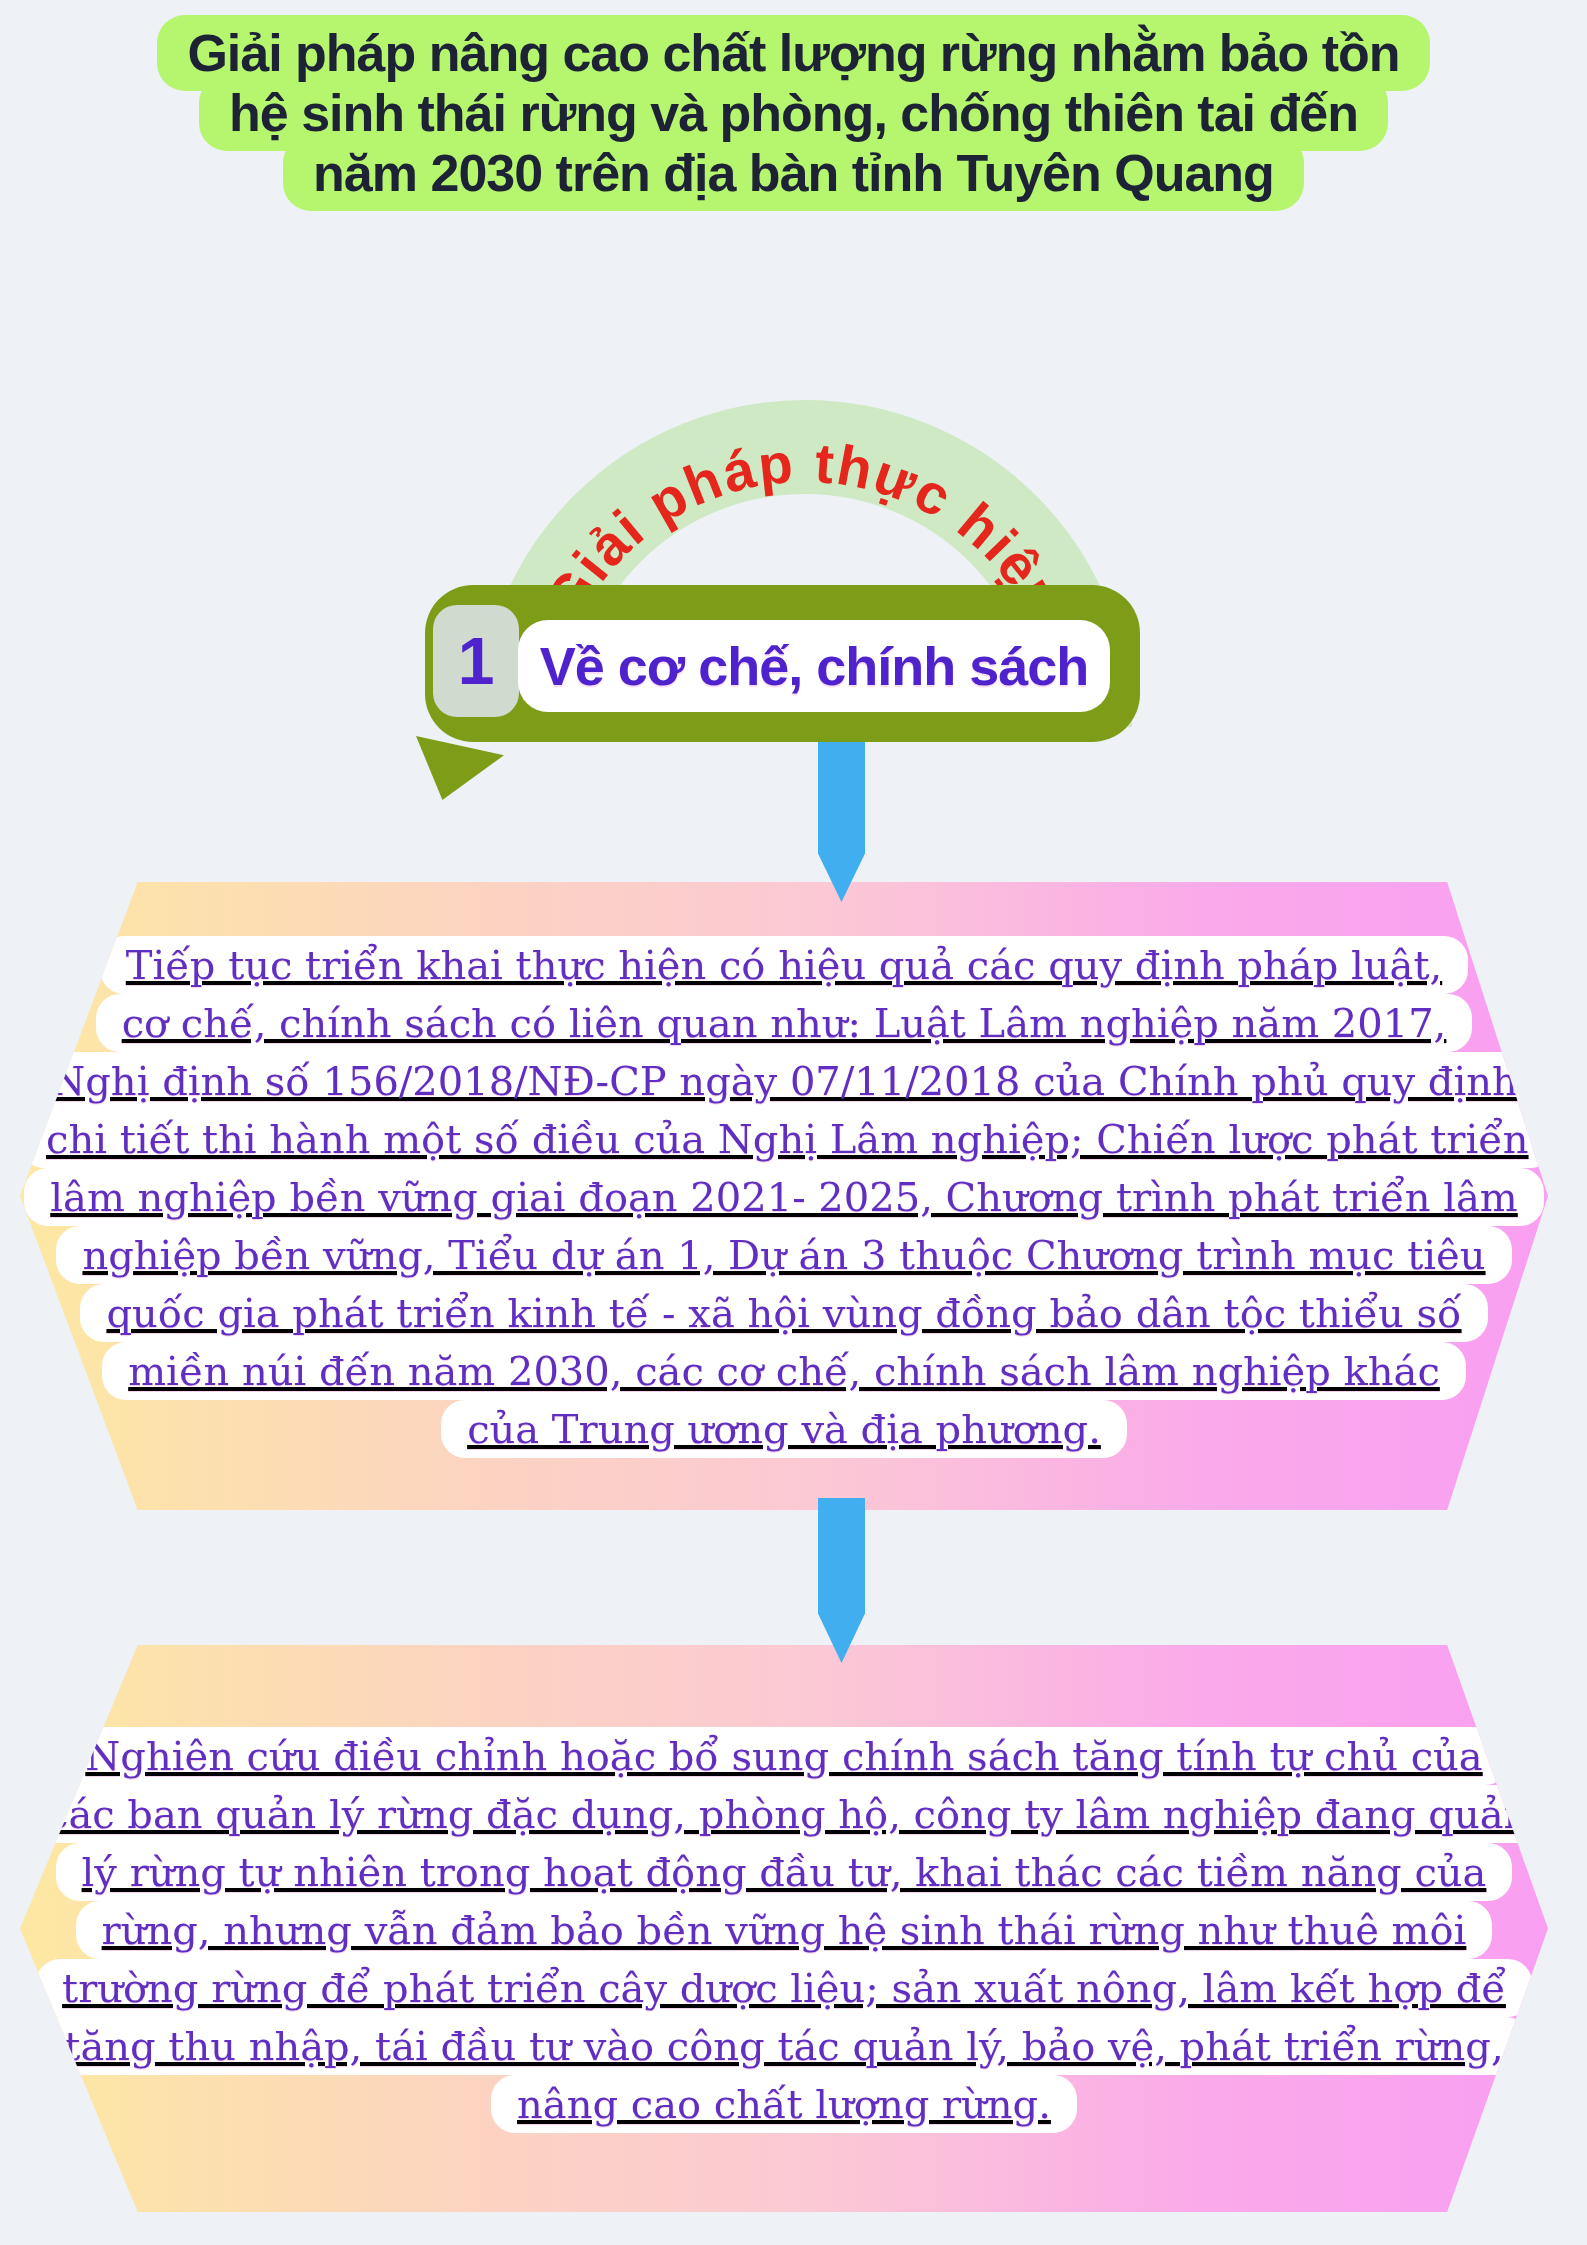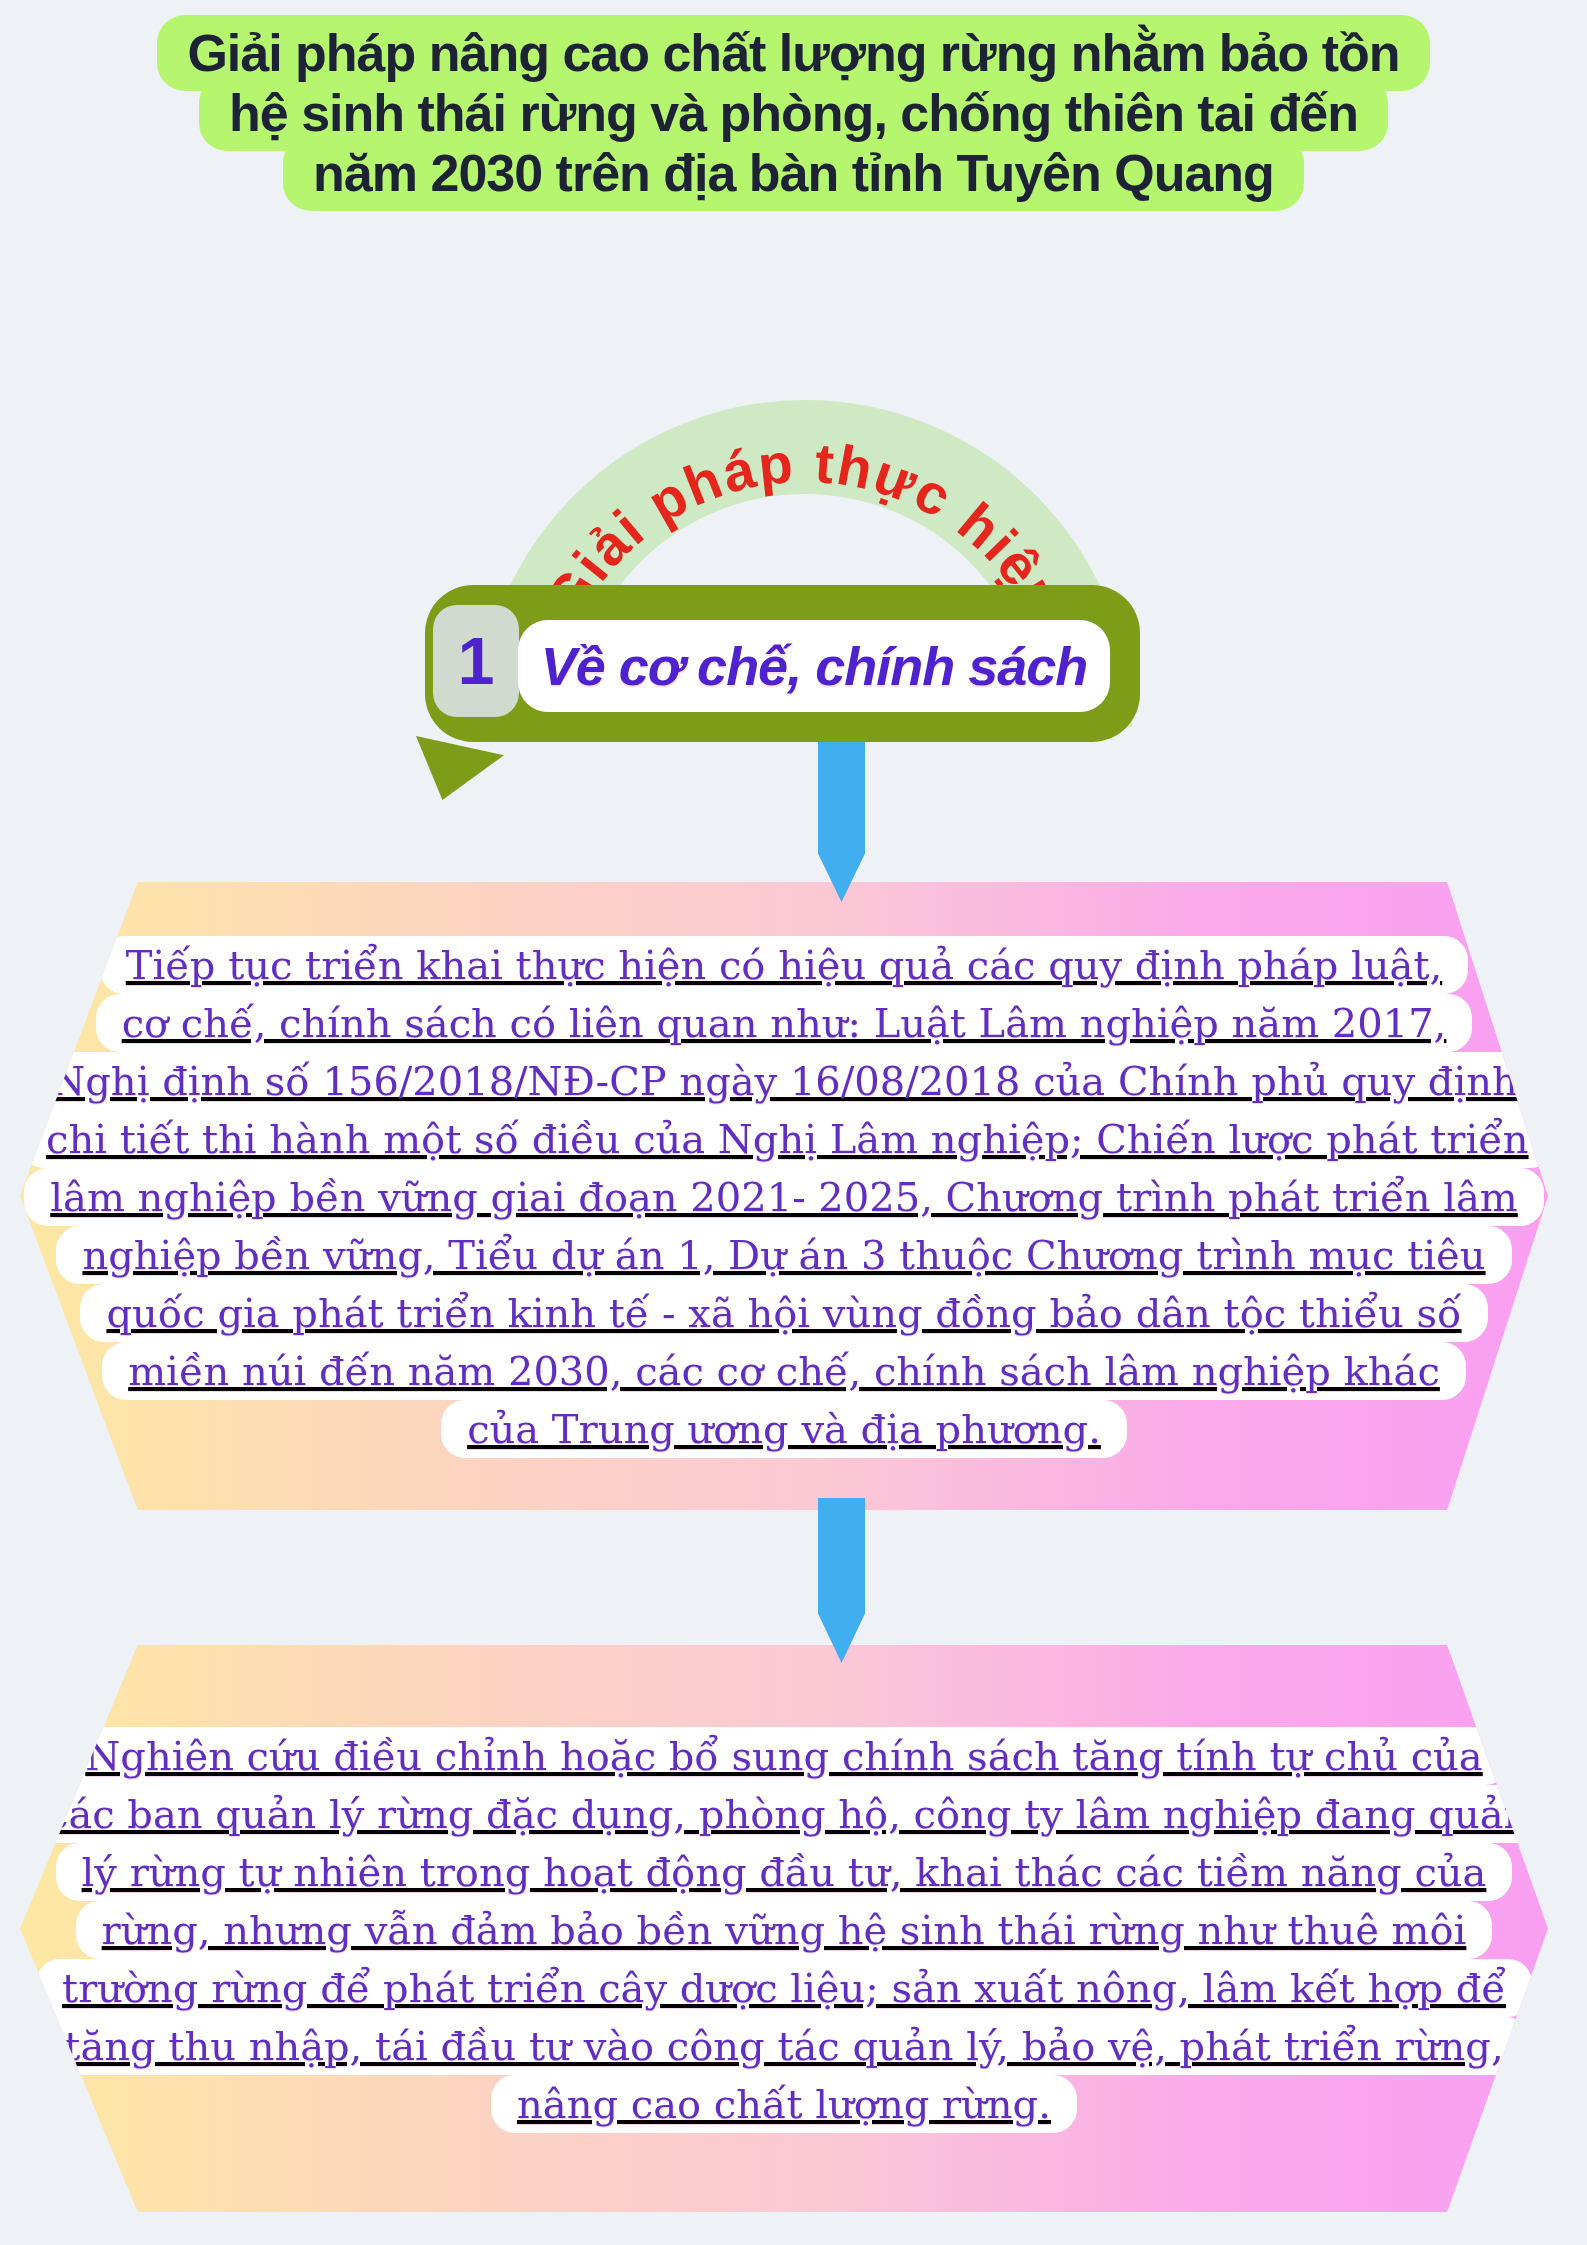--- a/index.html
+++ b/index.html
@@ -59,21 +59,21 @@
     background:var(--tile-gray);border-radius:24px;
     display:flex;align-items:center;justify-content:center;
   }
   .step-number{
     font-weight:700;font-size:66px;color:var(--purple-heading);
     font-family:"Liberation Sans",sans-serif;
   }
   .step-pill{
     position:absolute;left:93px;top:35px;width:592px;height:92px;
     background:#ffffff;border-radius:30px;
-    display:flex;align-items:center;justify-content:center;font-style:italic;
+    display:flex;align-items:center;justify-content:center;
   }
   .step-heading{
     font-weight:700;font-size:54px;letter-spacing:-1px;
     color:var(--purple-heading);white-space:nowrap;
     text-shadow:0 2px 0 rgba(240,160,220,0.35);
   }
 
   
   .down-arrow{
     position:absolute;width:47px;background:var(--arrow-blue);z-index:4;
@@ -132,21 +132,21 @@
     </div>
   </div>
 
   <div class="down-arrow arrow-1"></div>
   <div class="down-arrow arrow-2"></div>
 
   <div class="hex-box box-1">
     <div class="box-lines">
       <div class="text-line">Tiếp tục triển khai thực hiện có hiệu quả các quy định pháp luật,</div>
       <div class="text-line">cơ chế, chính sách có liên quan như: Luật Lâm nghiệp năm 2017,</div>
-      <div class="text-line">Nghị định số 156/2018/NĐ-CP ngày 16/08/2018 của Chính phủ quy định</div>
+      <div class="text-line">Nghị định số 156/2018/NĐ-CP ngày 07/11/2018 của Chính phủ quy định</div>
       <div class="text-line">chi tiết thi hành một số điều của Nghị Lâm nghiệp; Chiến lược phát triển</div>
       <div class="text-line">lâm nghiệp bền vững giai đoạn 2021- 2025, Chương trình phát triển lâm</div>
       <div class="text-line">nghiệp bền vững, Tiểu dự án 1, Dự án 3 thuộc Chương trình mục tiêu</div>
       <div class="text-line">quốc gia phát triển kinh tế - xã hội vùng đồng bảo dân tộc thiểu số</div>
       <div class="text-line">miền núi đến năm 2030, các cơ chế, chính sách lâm nghiệp khác</div>
       <div class="text-line">của Trung ương và địa phương.</div>
     </div>
   </div>
 
   <div class="hex-box box-2">

